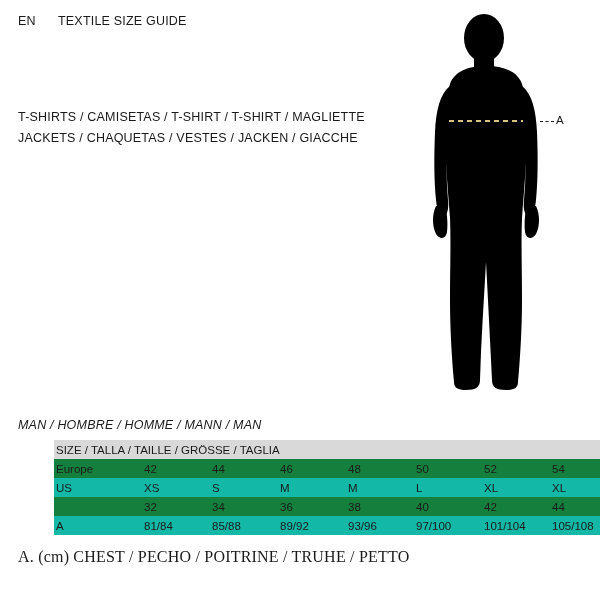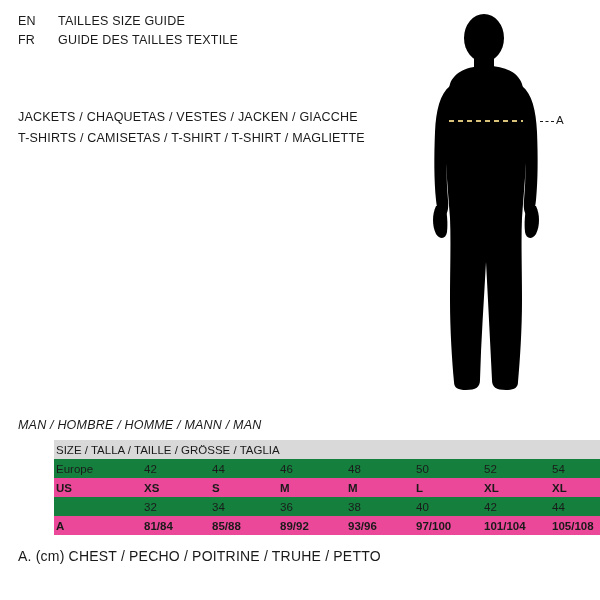--- a/index.html
+++ b/index.html
@@ -113,53 +113,50 @@
     padding: 0 0 0 2px;
     vertical-align: middle;
     color: #1a1a1a;
     white-space: nowrap;
   }
   tr.row-head td {
     background: #d9d9d9;
     font-size: 11.5px;
   }
   tr.row-shade td { background: #15803d; }
-  tr.row-plain td { background: #ec4899; font-weight: bold; }
+  tr.row-plain td { background: #14b8a6; }
   .col-label { width: 88px; }
   .col-val { width: 68px; }
 
   
   .footnote {
     position: absolute;
     left: 18px;
     top: 548px;
-    font-size: 14px;
-    letter-spacing: 0.2px;
-    white-space: nowrap;
+    font-size: 16px;
+    letter-spacing: 0.2px;
+    white-space: nowrap;
+    font-family: Liberation Serif, serif;
   }
 </style>
 </head>
 <body>
 
 <div class="page">
 
   <div class="lang-block">
     <div class="lang-row">
       <span class="lang-code">EN</span>
-      <span class="lang-text">TAILLES SIZE GUIDE</span>
+      <span class="lang-text">TEXTILE SIZE GUIDE</span>
     </div>
-    <div class="lang-row">
-      <span class="lang-code">FR</span>
-      <span class="lang-text">GUIDE DES TAILLES TEXTILE</span>
-    </div>
   </div>
 
   <div class="cat-block">
+    <div class="cat-line">T-SHIRTS / CAMISETAS / T-SHIRT / T-SHIRT / MAGLIETTE</div>
     <div class="cat-line">JACKETS / CHAQUETAS / VESTES / JACKEN / GIACCHE</div>
-    <div class="cat-line">T-SHIRTS / CAMISETAS / T-SHIRT / T-SHIRT / MAGLIETTE</div>
   </div>
 
   <div class="figure-wrap">
     <svg class="figure-svg" width="180" height="390" viewBox="0 0 180 390">
       <g fill="#000000">
 
         <ellipse cx="74" cy="28" rx="20" ry="24"></ellipse>
 
         <rect x="64" y="46" width="20" height="14"></rect>
 

